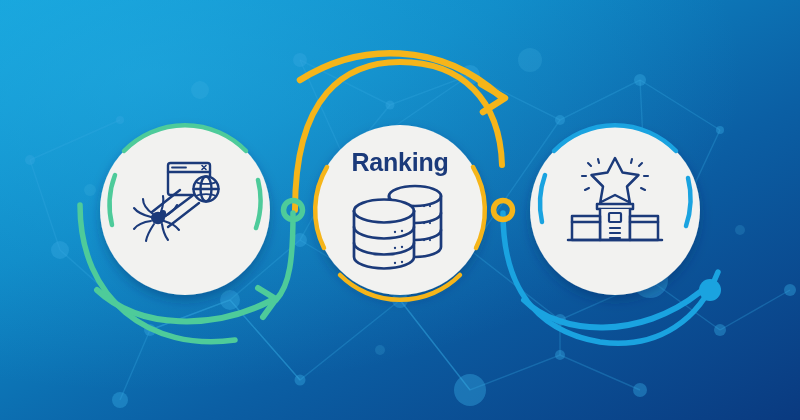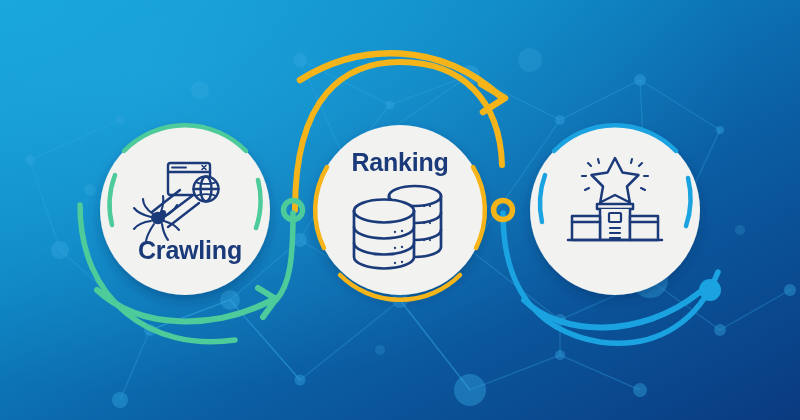--- a/index.html
+++ b/index.html
@@ -275,16 +275,15 @@
         <line x1="568" y1="240" x2="662" y2="240"></line>
       </g>
     </g>
   </svg>
 
   <svg class="layer" viewBox="0 0 800 420" xmlns="http://www.w3.org/2000/svg">
     <circle cx="293" cy="210" r="9.5" fill="none" stroke="#4ecb9a" stroke-width="5.5"></circle>
     <circle cx="503" cy="210" r="9.5" fill="none" stroke="#f5b51a" stroke-width="5.5"></circle>
   </svg>
 
-  <div class="stage-label" id="label-crawling">Crawling</div>
   <div class="stage-label" id="label-indexing">Ranking</div>
 
 </div>
 
 </body></html>

